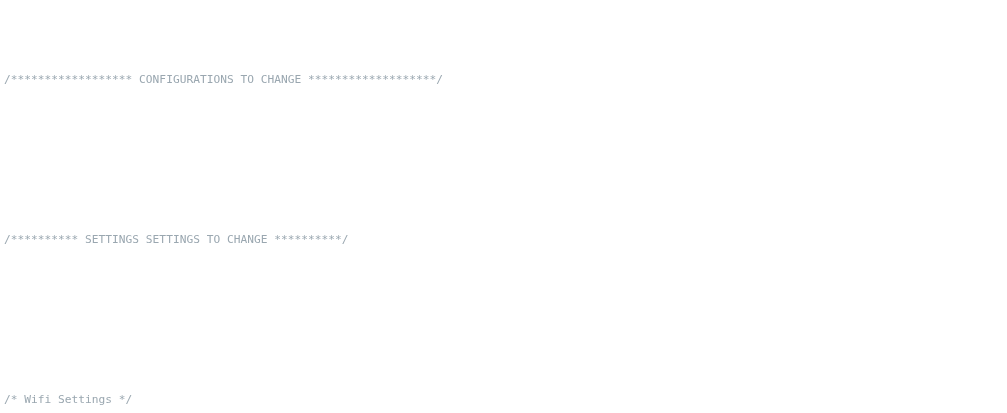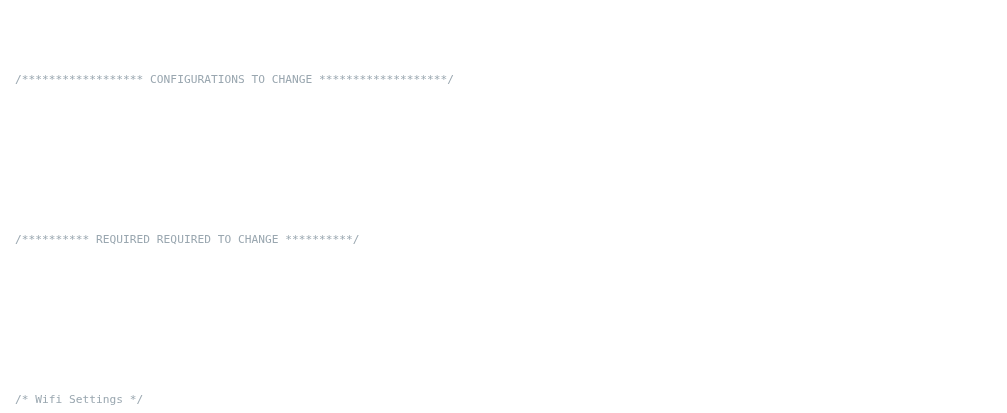--- a/index.html
+++ b/index.html
@@ -31,36 +31,36 @@
     line-height: 16px;
     letter-spacing: 0.02px;
     color: #2e3b46;
   }
   .line {
     height: 16px;
     white-space: pre;
     position: relative;
   }
   
-  .cmt      { color: #9aa7b0; margin-left: 11px; }
+  .cmt      { color: #9aa7b0; }
 </style>
 </head>
 <body>
 
 <div id="editor">
   <div class="code-area">
 
     
     <div class="line"><span class="cmt">/****************** CONFIGURATIONS TO CHANGE *******************/</span></div>
 
     
     <div class="line"> </div>
 
     
-    <div class="line"><span class="cmt">/********** REQUIRED REQUIRED TO CHANGE **********/</span></div>
+    <div class="line"><span class="cmt">/********** SETTINGS SETTINGS TO CHANGE **********/</span></div>
 
     
     <div class="line"> </div>
 
     
     <div class="line"><span class="cmt">/* Wifi Settings */</span></div>
 
     
     
 

